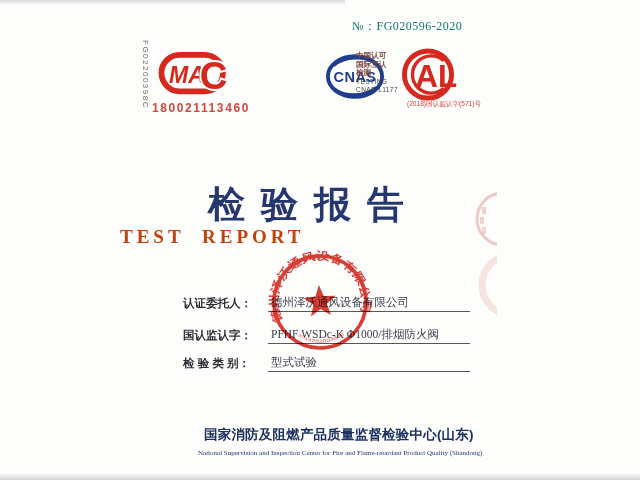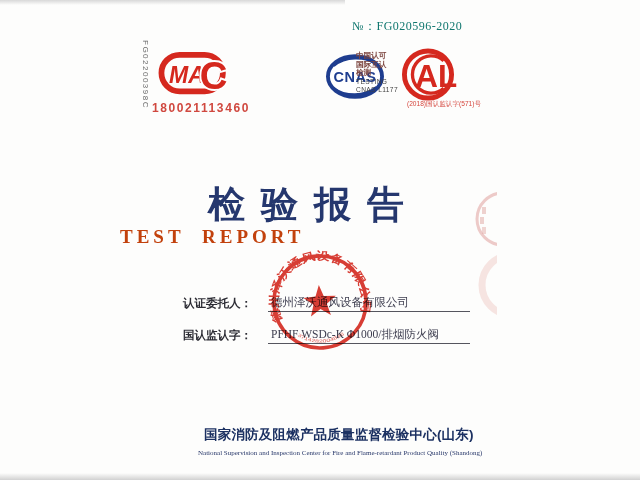--- a/index.html
+++ b/index.html
@@ -120,20 +120,24 @@
   <div class="abs title-en">TEST REPORT</div>
 
   <div class="abs frow frow1">
     <span class="lbl">认证委托人：</span>
     <span class="val">德州泽沃通风设备有限公司</span>
   </div>
   <div class="abs frow frow2">
     <span class="lbl">国认监认字：</span>
     <span class="val">PFHF WSDc-K Φ1000/排烟防火阀</span>
   </div>
+  <div class="abs frow frow3">
+    <span class="lbl">检 验 类 别：</span>
+    <span class="val">型式试验</span>
+  </div>
 
   <div class="abs stamp">
     <svg width="110" height="110" viewBox="0 0 110 110">
       <defs>
         <path id="seal-arc" d="M16,71 A42.2,42.2 0 1 1 94,71" fill="none"></path>
         <path id="seal-num-arc" d="M30,87 A40,40 0 0 0 80,87" fill="none"></path>
       </defs>
       <circle cx="55" cy="55" r="46" fill="none" stroke="#d5281e" stroke-width="3.6"></circle>
       <text font-size="11" font-weight="bold" fill="#d5281e">
         <textPath href="#seal-arc" startOffset="0" textLength="163" lengthAdjust="spacingAndGlyphs">德州泽沃通风设备有限公司</textPath>

